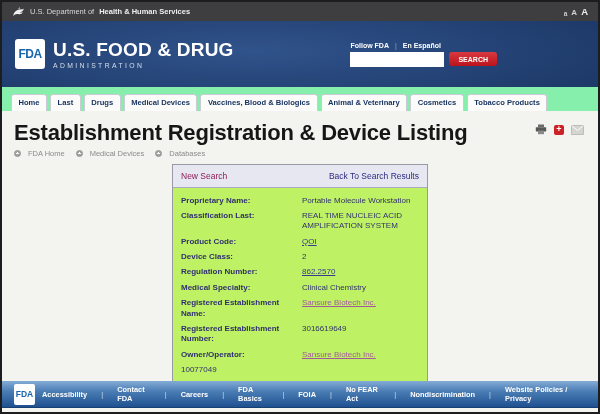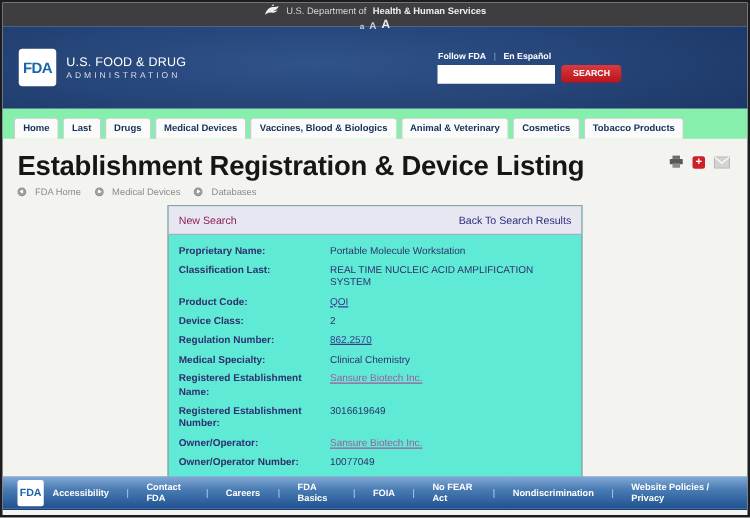--- a/index.html
+++ b/index.html
@@ -4,35 +4,35 @@
 <style>
   * { margin:0; padding:0; box-sizing:border-box; }
   html,body { background:#888; }
   .screen {
     position:relative; width:600px; height:414px;
     border:2px solid #1d1d1f; background:#f3f3ef;
     font-family:"Liberation Sans", sans-serif; overflow:hidden;
   }
   
   .hhs-bar { height:19px; background:#3e3e40; color:#d6d6d6;
-    display:flex; align-items:center; padding:0 10px; font-size:7.5px;flex-direction:column; }
+    display:flex; align-items:center; padding:0 10px; font-size:7.5px; }
   .hhs-left { display:flex; align-items:center; gap:5px; flex:1; }
   .hhs-bold { font-weight:bold; color:#efefef; }
   .font-controls { display:flex; align-items:flex-end; gap:4px; color:#cfcfcf; font-weight:bold; }
   .fs1 { font-size:6.5px; } .fs2 { font-size:8px; } .fs3 { font-size:9.5px; color:#ececec; }
   
   .fda-header { height:66px; display:flex; align-items:center; justify-content:space-between;
     padding:0 13px;
     background:radial-gradient(115% 170% at 42% 45%, #30538b 0%, #1e3a6a 55%, #152e58 100%); }
   .brand { display:flex; align-items:center; }
   .fda-logo { width:30px; height:30px; background:#fff; border-radius:3px;
     display:flex; align-items:center; justify-content:center;
     color:#1766ad; font-weight:bold; font-size:12px; letter-spacing:-0.5px; }
   .brand-text { margin-left:8px; color:#fff; }
-  .brand-l1 { font-size:10px; font-weight:normal; letter-spacing:0.2px; }
+  .brand-l1 { font-size:19px; font-weight:bold; letter-spacing:0.2px; }
   .brand-l2 { font-size:6.8px; letter-spacing:2.4px; color:#d9dfeb; margin-top:1px; }
   .header-tools { margin-right:88px; display:flex; flex-direction:column; align-items:flex-start; }
   .follow-row { display:flex; gap:6px; font-size:7px; font-weight:bold; color:#fff; margin-bottom:3px; }
   .follow-row .hsep { color:#8fa3c4; font-weight:normal; }
   .search-row { display:flex; align-items:center; }
   .search-input { width:94px; height:15px; border:1px solid #9db; border:none; background:#fff; font-size:8px; padding:0 3px; }
   .search-btn { margin-left:5px; background:linear-gradient(#d93a3f,#bb131c); color:#fff;
     border:none; border-radius:3px; font-size:7px; font-weight:bold; padding:3.5px 9px;
     font-family:"Liberation Sans",sans-serif; cursor:pointer; }
   
@@ -46,21 +46,21 @@
   .breadcrumb { margin-top:3px; display:flex; gap:11px; align-items:center; font-size:7.5px; color:#8b8b8b; }
   .crumb { display:flex; align-items:center; gap:7px; cursor:pointer; }
   .crumb-dot { width:7px; height:7px; border-radius:50%;
     background:radial-gradient(circle at 50% 45%, #ffffff 0 1.1px, #a2a2a2 1.2px); flex:none;
     border:0.5px solid #909090; }
   .head-icons { position:absolute; right:14px; top:13px; display:flex; gap:7px; align-items:center; }
   .share-icon { width:10px; height:10px; background:#cc2127; border-radius:2px; color:#fff;
     display:flex; align-items:center; justify-content:center; font-size:9px; font-weight:bold; line-height:1; cursor:pointer; }
   .icon-btn { cursor:pointer; display:block; }
   
-  .result-box { width:332px; margin:4px auto 0; border:1px solid #9a9aa5; background:#5eead4; }
+  .result-box { width:256px; margin:4px auto 0; border:1px solid #9a9aa5; background:#bef264; }
   .box-head { display:flex; justify-content:space-between; align-items:center;
     background:#e7e7f1; padding:6px 8px; border-bottom:1px solid #ababc0; font-size:8.5px; }
   .new-search { color:#8e1c58; cursor:pointer; }
   .back-link { color:#2b2b80; cursor:pointer; }
   .box-body { padding:5px 8px 7px; }
   .row { display:flex; padding:2.5px 0; font-size:8px; line-height:1.3; }
   .row .label { width:121px; flex:none; font-weight:bold; color:#30306e; padding-right:6px; }
   .row .value { flex:1; color:#30306e; }
   .value span.link { color:#3a3a8c; text-decoration:underline; cursor:pointer; }
   .value span.visited-link { color:#a3589d; text-decoration:underline; cursor:pointer; }
@@ -213,21 +213,20 @@
             <span class="text">3016619649</span>
           </div>
         </div>
         <div class="row">
           <div class="label">Owner/Operator:</div>
           <div class="value">
             <span class="visited-link">Sansure Biotech Inc.</span>
           </div>
         </div>
         <div class="row">
-          <div class="label">Owner/Operator Number:</div>
           <div class="value">
             <span class="text">10077049</span>
           </div>
         </div>
     </div>
   </div>
 
   <div class="footer-info">
     <div>Page Last Updated: 01/03/2022</div>
 

